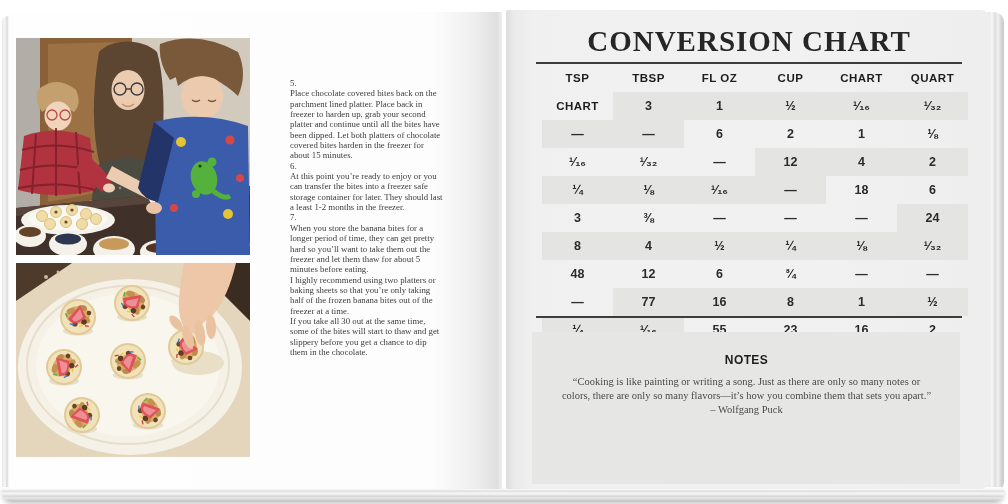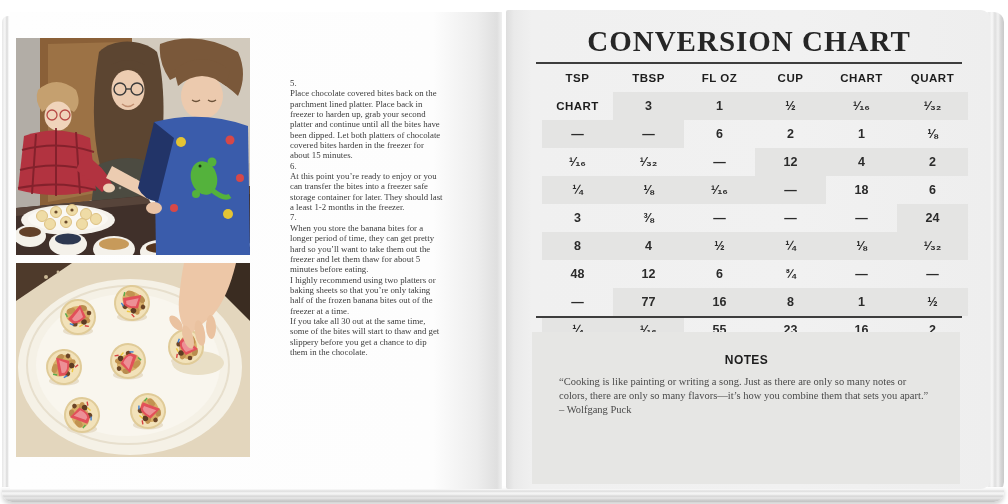--- a/index.html
+++ b/index.html
@@ -40,21 +40,21 @@
     display:grid;grid-template-columns:repeat(6,1fr);grid-auto-rows:28px;}
   .th{display:flex;align-items:center;justify-content:center;
     font-size:11.5px;font-weight:700;letter-spacing:.5px;color:#1d1d1d;}
   .td{display:flex;align-items:center;justify-content:center;
     font-size:12.5px;font-weight:700;color:#2b2b2b;}
   .band{background:#e4e4e3;}
   .notes{position:absolute;left:26px;top:322px;width:428px;height:152px;
     background:#e6e6e4;box-sizing:border-box;padding:21px 26px 0 27px;}
   .notes-heading{font-size:12px;font-weight:700;letter-spacing:.4px;color:#1d1d1d;margin-bottom:8px;text-align:center;}
   .notes-quote{font-family:"Liberation Serif",serif;font-size:10.5px;line-height:14px;
-    color:#4a4a4a;white-space:pre-line;}
+    color:#4a4a4a;white-space:pre-line;text-align:center;}
 </style>
 </head>
 <body>
 
 <div class="stage">
   <div class="edge-left"></div>
   <div class="edge-right"></div>
   <div class="edge-bottom"></div>
 
   <div class="page page-left">

